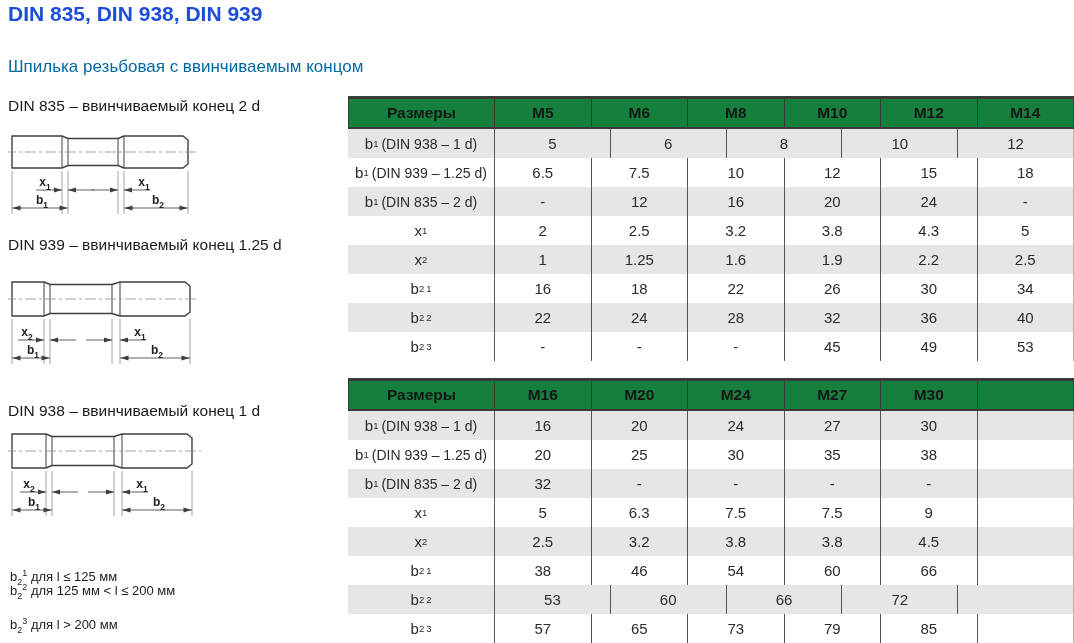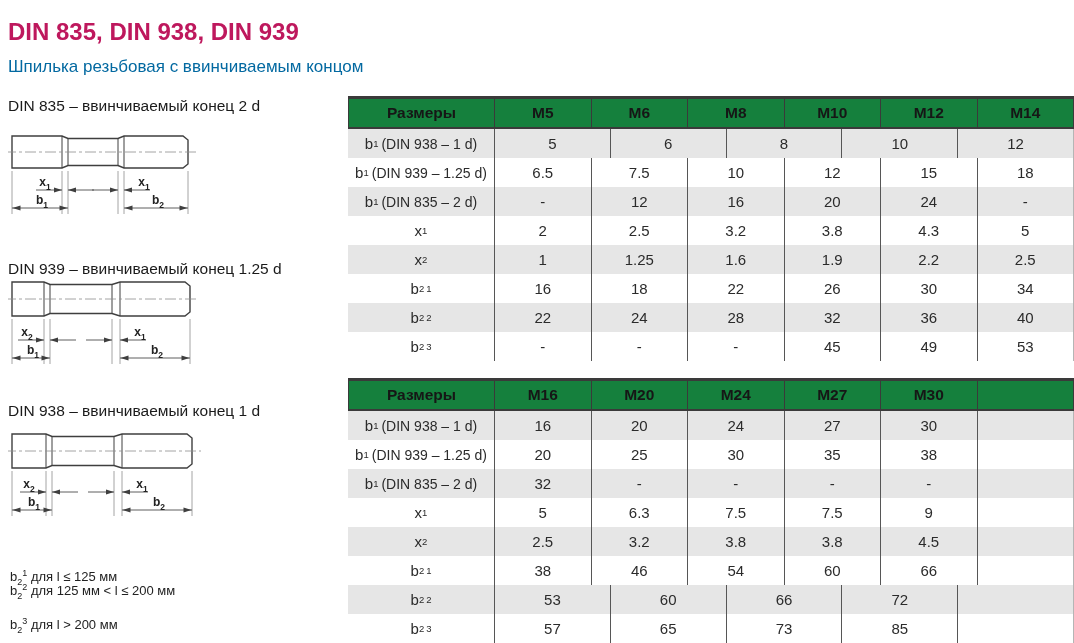--- a/index.html
+++ b/index.html
@@ -1,18 +1,18 @@
 <!DOCTYPE html>
 <html><head>
 <meta charset="utf-8">
 <style>
   html,body{margin:0;padding:0;background:#fff;}
   .page{position:relative;width:1074px;height:643px;background:#ffffff;overflow:hidden;
         font-family:"Liberation Sans",sans-serif;color:#262626;}
-  .title{position:absolute;left:8px;top:18px;font-size:24px;font-weight:bold;color:#be185d;}
+  .title{position:absolute;left:8px;top:2px;font-size:21px;font-weight:bold;color:#1d4ed8;}
   .subtitle{position:absolute;left:8px;top:57px;font-size:17px;font-weight:normal;color:#0369a1;}
   .caption{position:absolute;left:8px;font-size:15.5px;color:#1a1a1a;white-space:nowrap;}
   .diagram{position:absolute;left:8px;width:210px;height:100px;}
   .fn{position:absolute;left:10px;font-size:13px;color:#222;}
   .fn sub{font-size:9px;} .fn sup{font-size:9px;}
 
   
   .tbl{position:absolute;left:348px;width:726px;box-sizing:border-box;}
   .row{display:flex;height:29px;box-sizing:border-box;}
   .row.stripe{background:#e6e6e6;}
@@ -74,21 +74,21 @@
           <text class="dl" text-anchor="middle" x="136" y="62">x<tspan class="ds" dy="3.5">1</tspan></text>
           <line x1="4" y1="84" x2="60" y2="84" class="dim"></line>
           <polygon class="ah" points="4.5,84 12.5,81.4 12.5,86.6"></polygon>
           <polygon class="ah" points="59.5,84 51.5,81.4 51.5,86.6"></polygon>
           <line x1="116" y1="84" x2="180" y2="84" class="dim"></line>
           <polygon class="ah" points="116.5,84 124.5,81.4 124.5,86.6"></polygon>
           <polygon class="ah" points="179.5,84 171.5,81.4 171.5,86.6"></polygon>
           <text class="dl" text-anchor="middle" x="34" y="80">b<tspan class="ds" dy="3.5">1</tspan></text>
           <text class="dl" text-anchor="middle" x="150" y="80">b<tspan class="ds" dy="3.5">2</tspan></text>
         </svg></div>
-      <div class="caption" style="top: 260px;">DIN 939 – ввинчиваемый конец 1.25 d</div>
+      <div class="caption" style="top: 236px;">DIN 939 – ввинчиваемый конец 1.25 d</div>
       <div class="diagram" style="top: 270px;"><svg width="210" height="100" viewBox="0 0 210 100" xmlns="http://www.w3.org/2000/svg">
           <path class="ol" d="M4,12 H36 L42,14.5 H104 L112,12 H177 L182,16 V42 L177,46 H112 L104,43.5 H42 L36,46 H4 Z"></path>
           <line x1="36" y1="12" x2="36" y2="46" class="ol2"></line>
           <line x1="42" y1="14.5" x2="42" y2="43.5" class="ol2"></line>
           <line x1="104" y1="14.5" x2="104" y2="43.5" class="ol2"></line>
           <line x1="112" y1="12" x2="112" y2="46" class="ol2"></line>
           <line class="cl" x1="-3" y1="29" x2="191" y2="29"></line>
           <line x1="4" y1="49" x2="4" y2="94" class="ext"></line>
           <line x1="36" y1="49" x2="36" y2="94" class="ext"></line>
           <line x1="42" y1="49" x2="42" y2="94" class="ext"></line>
@@ -364,18 +364,19 @@
         </div>
         <div class="row">
           <div class="td c0 lbl">
             <span class="lb">b</span>
             <sub>2</sub>
             <sup>3</sup>
           </div>
           <div class="td">57</div>
           <div class="td">65</div>
           <div class="td">73</div>
+          <div class="td">79</div>
           <div class="td">85</div>
           <div class="td"></div>
         </div>
       </div>
     </div>
 </div>
 
 </body></html>

